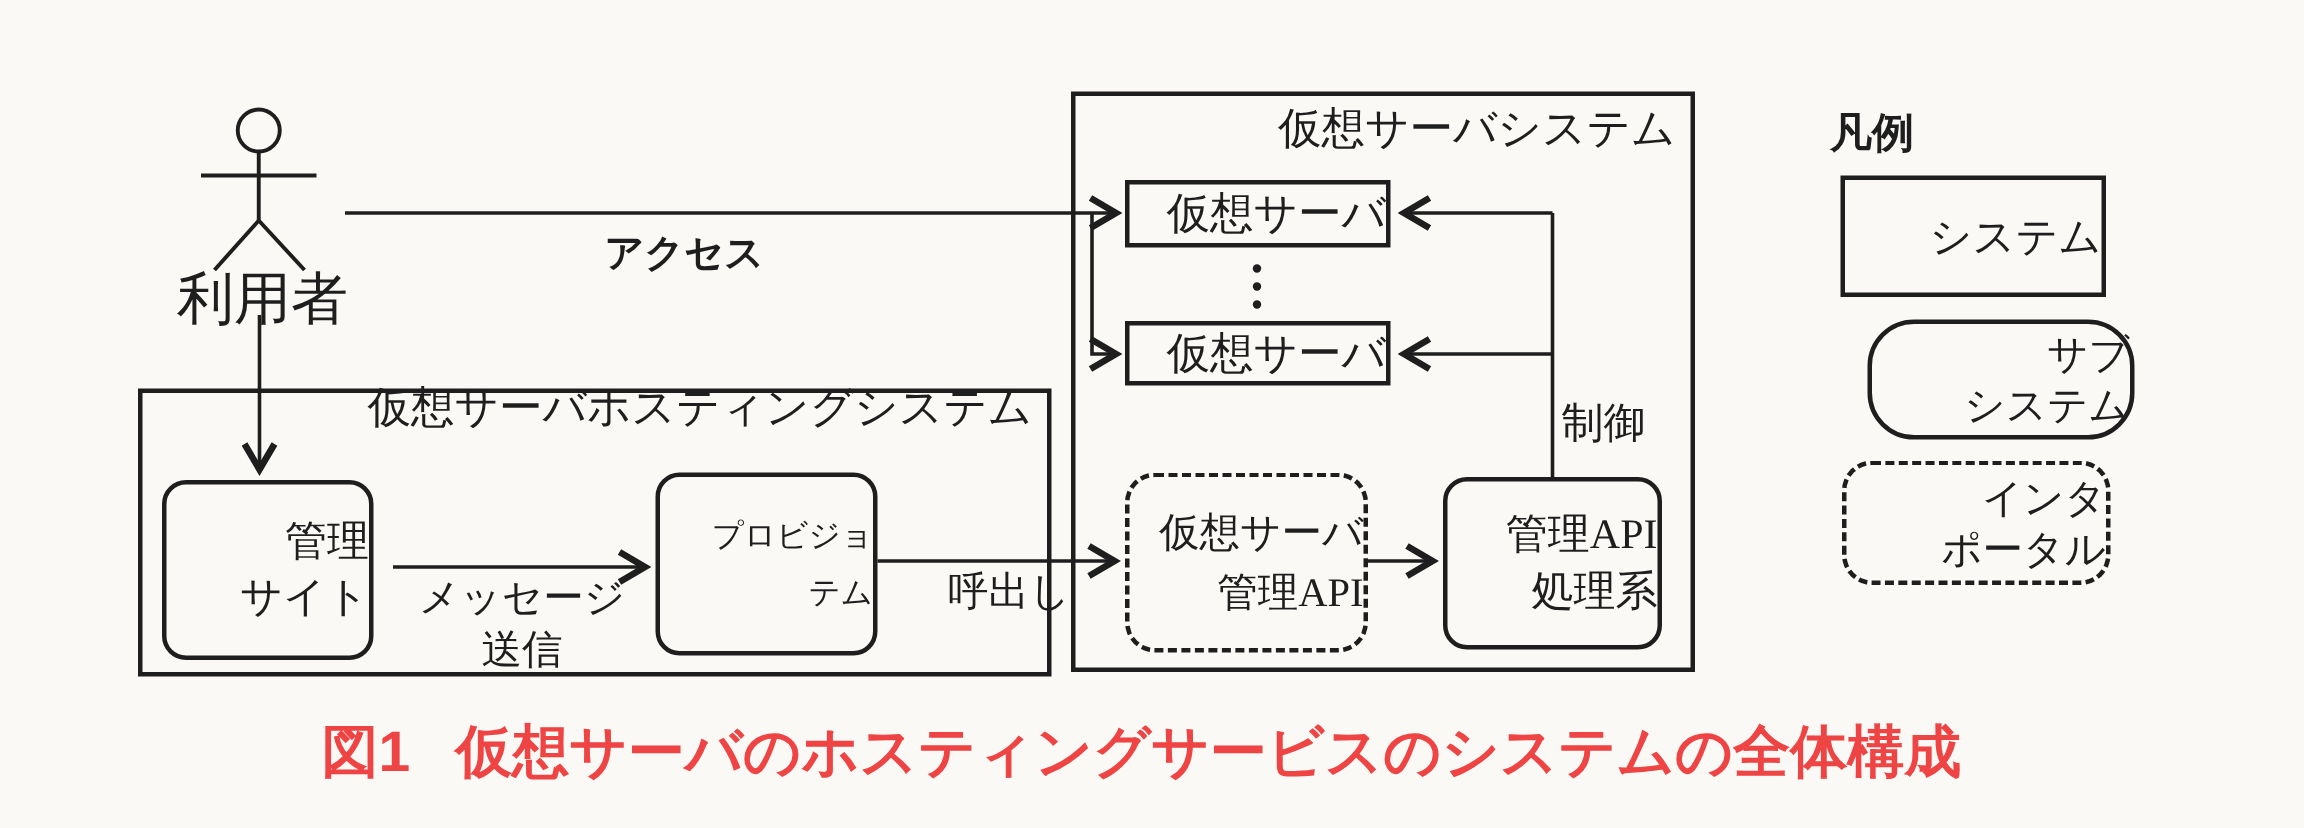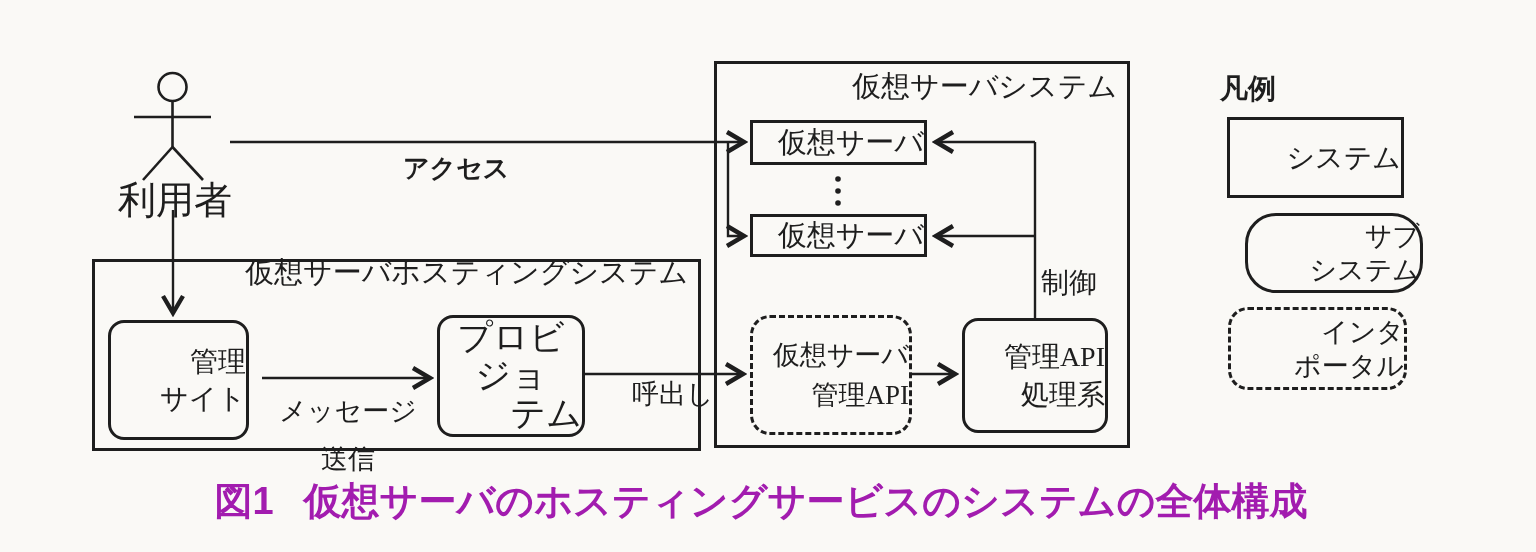--- a/index.html
+++ b/index.html
@@ -10,25 +10,25 @@
     font-family:"Liberation Serif","DejaVu Serif",serif;
     color:#1e1e1e;
     overflow:hidden;
   }
   .layer{position:absolute;left:0;top:0;pointer-events:none;}
   .box{position:absolute;border:3px solid #1e1e1e;box-sizing:border-box;background:transparent;}
   .rbox{border-radius:16px;}
   .dbox{border-style:dashed;border-radius:20px;}
   .center-col{display:flex;flex-direction:column;align-items:flex-end;justify-content:center;text-align:center;}
   .lbl{position:absolute;white-space:nowrap;line-height:1.15;}
-  .lbl span{display:block;margin-top:13px;}
+  .lbl span{display:block;}
   .caption{
     position:absolute;left:0;top:476px;width:1522px;text-align:center;
     font-family:"Liberation Sans","DejaVu Sans",sans-serif;
-    font-weight:bold;font-size:38px;color:#a21caf;white-space:nowrap;
+    font-weight:bold;font-size:38px;color:#ef4444;white-space:nowrap;
   }
   .caption .cap-prefix{margin-right:30px;}
   .legend-title{
     font-family:"Liberation Sans","DejaVu Sans",sans-serif;
     font-weight:bold;font-size:28px;
   }
 </style>
 </head>
 <body>
 
@@ -75,21 +75,21 @@
   </svg>
 
   <div class="box" style="left:92px;top:259px;width:609px;height:192px;"></div>
   <div class="lbl" style="left:245px;top:256px;font-size:29px;">仮想サーバホスティングシステム</div>
 
   <div class="box rbox center-col" style="left:108px;top:320px;width:141px;height:120px;font-size:28px;line-height:37px;padding-left:12px;">
     <span>管理</span>
     <span>サイト</span>
   </div>
 
-  <div class="box rbox center-col" style="left:437px;top:315px;width:148px;height:122px;font-size:35px;line-height:38px;">
+  <div class="box rbox center-col" style="left:437px;top:315px;width:148px;height:122px;font-size:21px;line-height:38px;">
     <span>プロビジョ</span>
     <span>テム</span>
   </div>
 
   <div class="box" style="left:714px;top:61px;width:416px;height:387px;"></div>
   <div class="lbl" style="left:852px;top:70px;font-size:29px;">仮想サーバシステム</div>
 
   <div class="box center-col" style="left:750px;top:120px;width:177px;height:45px;font-size:29px;">
     <span>仮想サーバ</span>
   </div>

